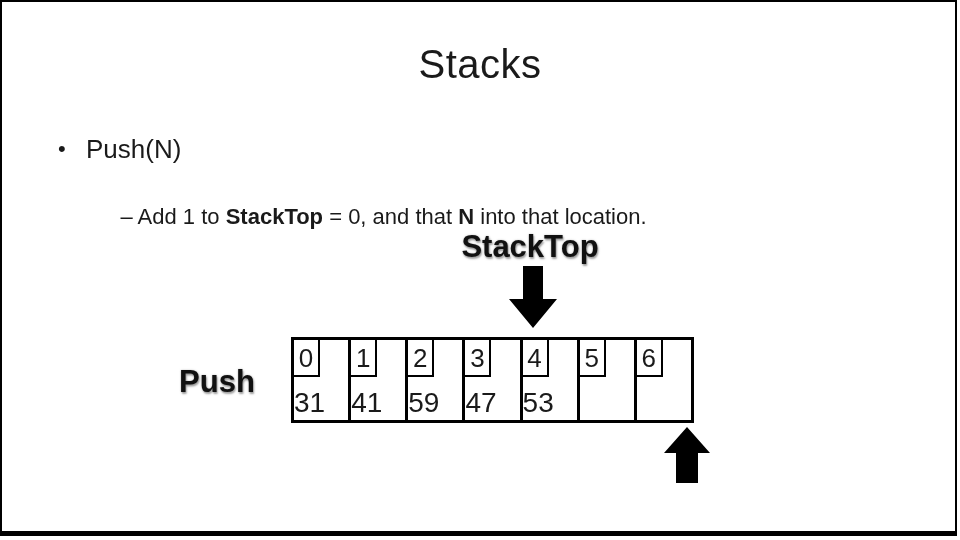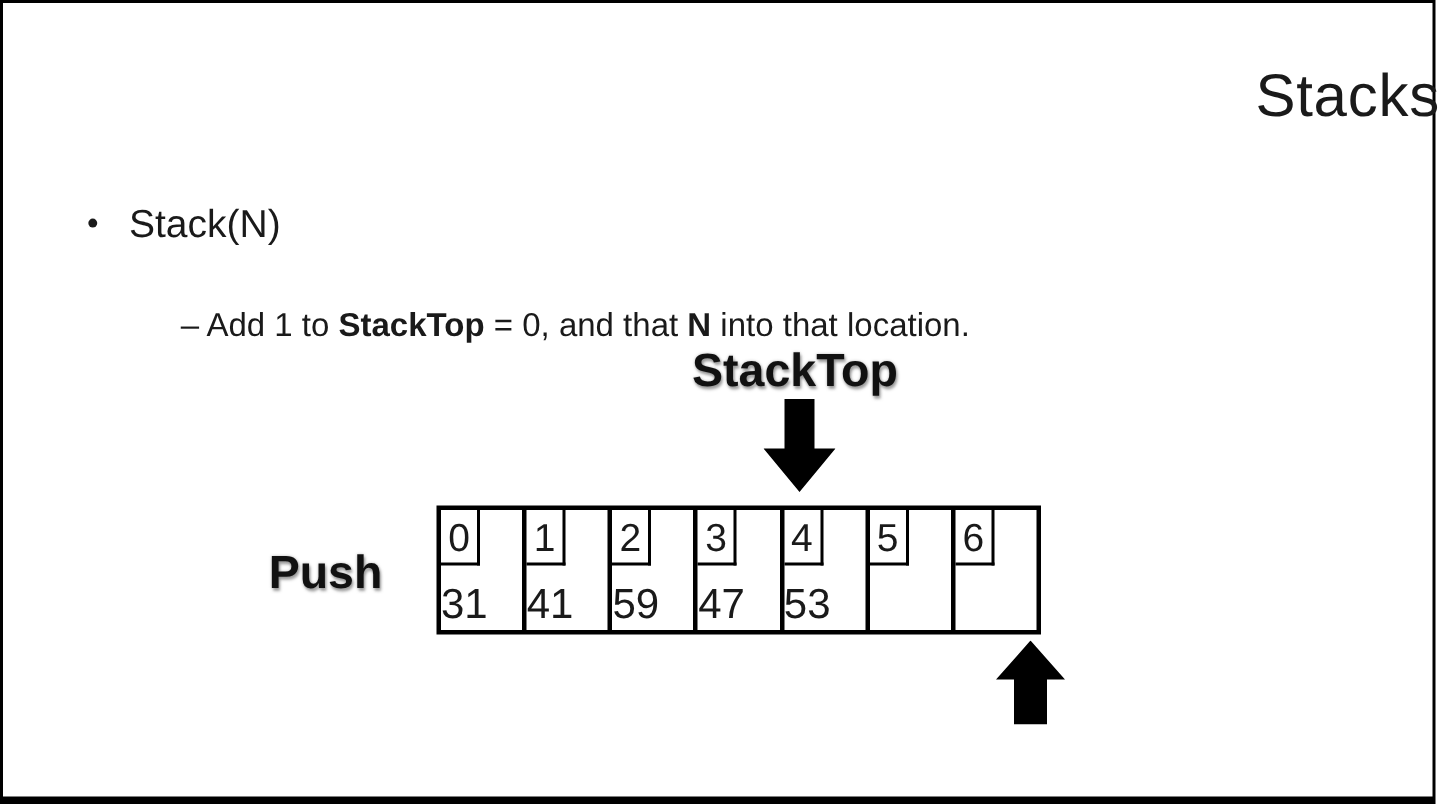--- a/index.html
+++ b/index.html
@@ -16,21 +16,21 @@
   .frame {
     position: absolute;
     left: 0; top: 0; right: 3px; bottom: 4px;
     border: 2px solid #000;
     border-bottom-width: 5px;
     pointer-events: none;
   }
   .title {
     position: absolute;
     left: 0; right: 0; top: 42px;
-    text-align: right;
+    text-align: center;
     font-size: 40px;
     font-weight: 400;
     letter-spacing: 0.5px;
   }
   .bullet-line {
     position: absolute;
     left: 58px; top: 134px;
     font-size: 26px;
   }
   .bullet-marker { display: inline-block; width: 28px; font-size: 22px; vertical-align: 2px; }
@@ -89,21 +89,21 @@
 </style>
 </head>
 <body>
 
 <div class="slide">
   <div class="frame"></div>
 
   <div class="title">Stacks</div>
 
   <div class="bullet-line">
-    <span class="bullet-marker">•</span><span>Stack(N)</span>
+    <span class="bullet-marker">•</span><span>Push(N)</span>
   </div>
 
   <div class="sub-bullet">
     <span>– </span><span>Add 1 to </span><span class="b">StackTop</span><span> = 0, and that </span><span class="b">N</span><span> into that location.</span>
   </div>
 
   <div class="fancy-label stacktop-label">StackTop</div>
 
   <svg class="arrow arrow-down" width="48" height="62" viewBox="0 0 48 62">
     <polygon points="14,0 34,0 34,33 48,33 24,62 0,33 14,33" fill="#000"></polygon>

